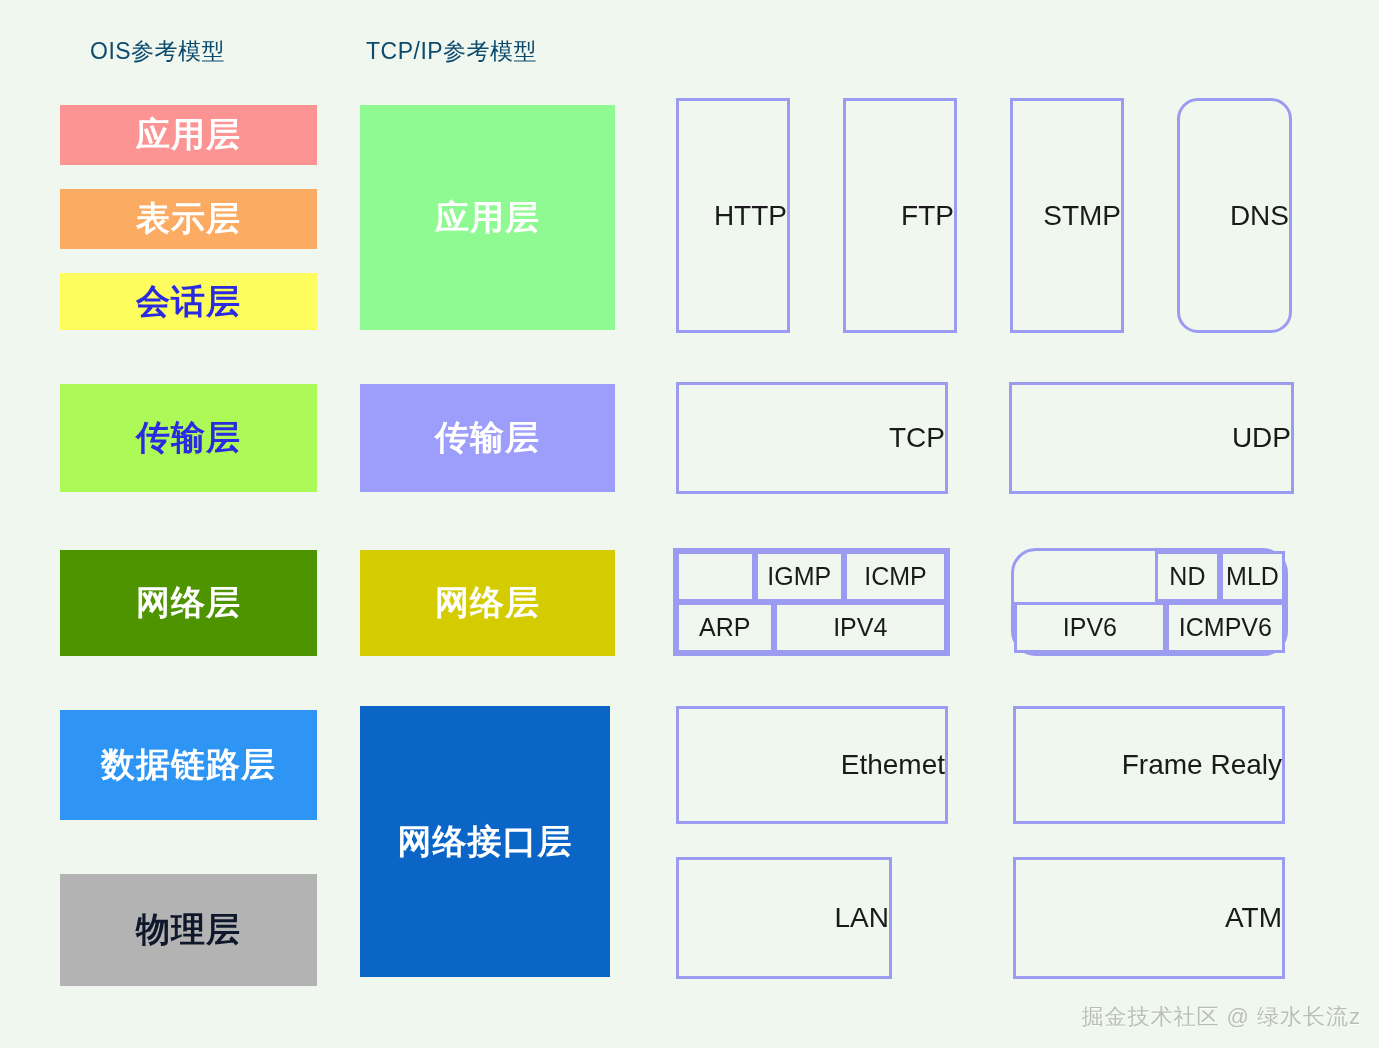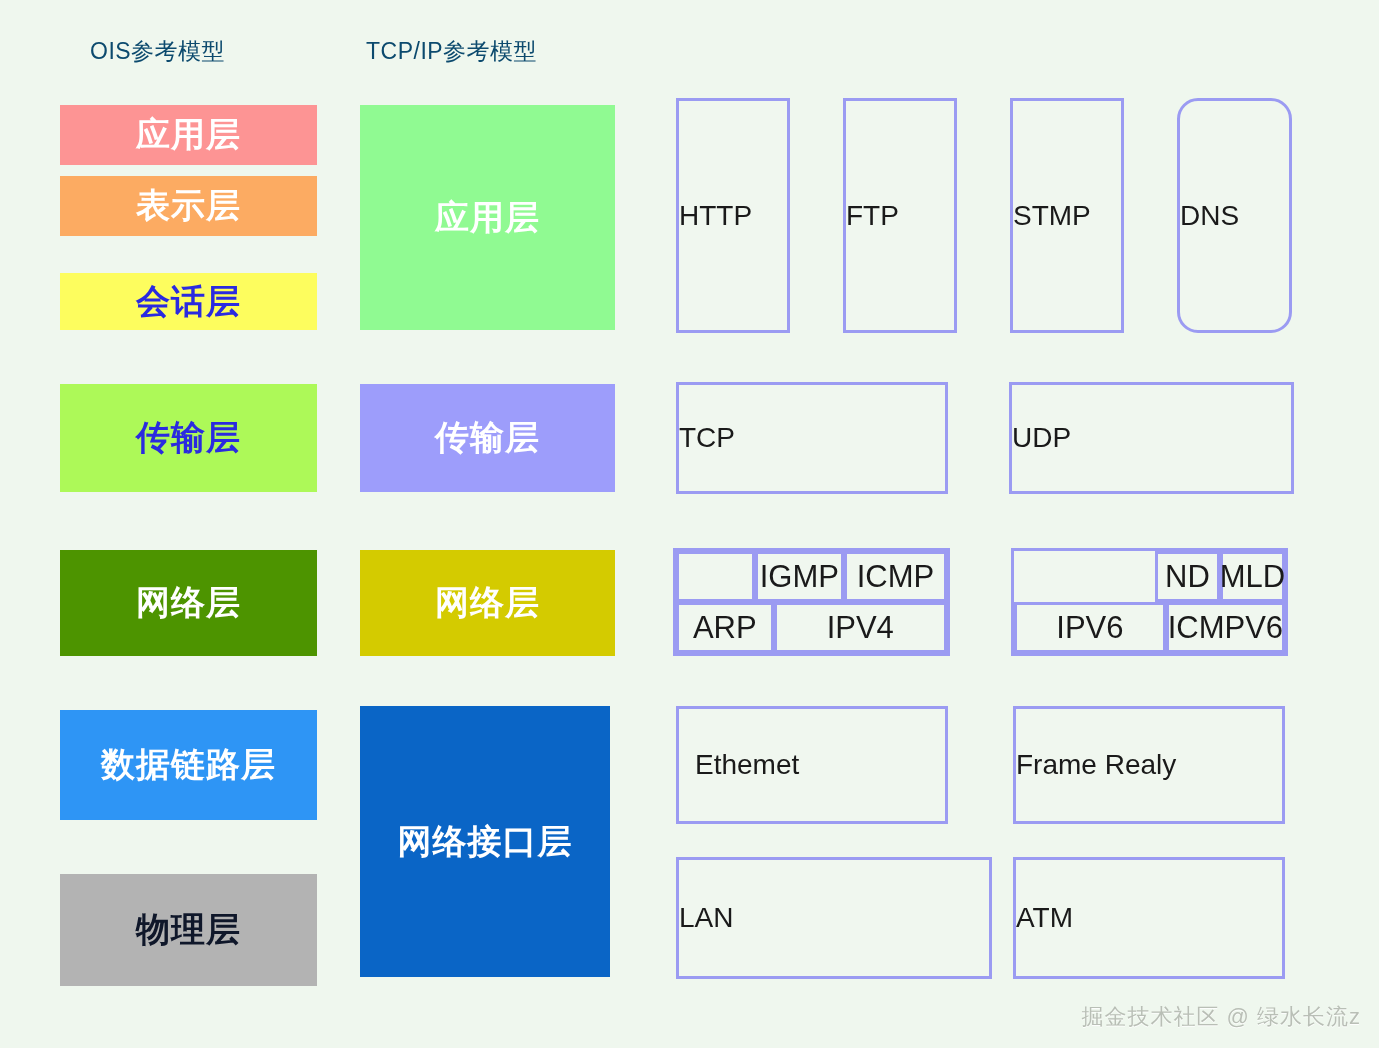--- a/index.html
+++ b/index.html
@@ -47,21 +47,21 @@
   }
 
   
   .proto-box {
     position: absolute;
     box-sizing: border-box;
     border: 3px solid #9b9bf2;
     background: #f0f7ef;
     display: flex;
     align-items: center;
-    justify-content: flex-start;
+    justify-content: flex-end;
     font-size: 28px;
     color: #1a1a1a;
     white-space: nowrap;
   }
 
   
   .proto-group {
     position: absolute;
     box-sizing: border-box;
     border: 3px solid #9b9bf2;
@@ -74,21 +74,21 @@
     flex: 1 1 0;
     min-height: 0;
   }
   .proto-group .cell {
     box-sizing: border-box;
     border: 3px solid #9b9bf2;
     background: #f0f7ef;
     display: flex;
     align-items: center;
     justify-content: center;
-    font-size: 31px;
+    font-size: 25px;
     color: #1a1a1a;
     white-space: nowrap;
     min-width: 0;
   }
   .proto-group .cell.blank {
     border-color: transparent;
     background: transparent;
   }
   .proto-group .cell.ghost {
     
@@ -111,21 +111,21 @@
 
 <div id="canvas">
 
   <div id="title-osi" class="col-title">OIS参考模型</div>
   <div id="title-tcp" class="col-title">TCP/IP参考模型</div>
 
   <div class="layer-box" style="left: 60px; top: 105px; width: 257px; height: 60px; background: rgb(253, 148, 148); color: rgb(255, 255, 255);">
     <span>应用层</span>
   </div>
 
-  <div class="layer-box" style="left: 60px; top: 176px; width: 257px; height: 60px; background: rgb(252, 171, 98); color: rgb(255, 255, 255);">
+  <div class="layer-box" style="left: 60px; top: 189px; width: 257px; height: 60px; background: rgb(252, 171, 98); color: rgb(255, 255, 255);">
     <span>表示层</span>
   </div>
 
   <div class="layer-box" style="left: 60px; top: 273px; width: 257px; height: 57px; background: rgb(253, 253, 94); color: rgb(42, 42, 224);">
     <span>会话层</span>
   </div>
 
   <div class="layer-box" style="left: 60px; top: 384px; width: 257px; height: 108px; background: rgb(173, 249, 88); color: rgb(42, 42, 224);">
     <span>传输层</span>
   </div>
@@ -183,39 +183,39 @@
       <div class="cell ghost" style="flex: 0 0 29%; border-color: rgb(155, 155, 242); background-color: rgb(240, 247, 239);"></div>
       <div class="cell" style="flex: 0 0 33%; border-color: rgb(155, 155, 242); background-color: rgb(240, 247, 239);">IGMP</div>
       <div class="cell" style="flex: 1 1 auto; border-color: rgb(155, 155, 242); background-color: rgb(240, 247, 239);">ICMP</div>
     </div>
     <div class="grp-row">
       <div class="cell" style="flex: 0 0 36%; border-color: rgb(155, 155, 242); background-color: rgb(240, 247, 239);">ARP</div>
       <div class="cell" style="flex: 1 1 auto; border-color: rgb(155, 155, 242); background-color: rgb(240, 247, 239);">IPV4</div>
     </div>
   </div>
 
-  <div class="proto-group" style="left: 1011px; top: 548px; width: 277px; height: 108px; border-color: rgb(155, 155, 242); background-color: rgb(240, 247, 239);">
+  <div class="proto-group" style="left: 1011px; top: 548px; width: 277px; height: 108px; border-color: rgb(155, 155, 242); background-color: rgb(240, 247, 239); border-radius: 25px;">
     <div class="grp-row">
       <div class="cell blank" style="flex:0 0 52%;"></div>
       <div class="cell" style="flex: 0 0 24%; border-color: rgb(155, 155, 242); background-color: rgb(240, 247, 239);">ND</div>
       <div class="cell" style="flex: 1 1 auto; border-color: rgb(155, 155, 242); background-color: rgb(240, 247, 239);">MLD</div>
     </div>
     <div class="grp-row">
       <div class="cell" style="flex: 0 0 56%; border-color: rgb(155, 155, 242); background-color: rgb(240, 247, 239);">IPV6</div>
       <div class="cell" style="flex: 1 1 auto; border-color: rgb(155, 155, 242); background-color: rgb(240, 247, 239);">ICMPV6</div>
     </div>
   </div>
 
   <div class="proto-box" style="left: 676px; top: 706px; width: 272px; height: 118px; border-color: rgb(155, 155, 242); background-color: rgb(240, 247, 239); padding-left: 16px;">
     <span>Ethemet</span>
   </div>
   <div class="proto-box" style="left: 1013px; top: 706px; width: 272px; height: 118px; border-color: rgb(155, 155, 242); background-color: rgb(240, 247, 239);">
     <span>Frame Realy</span>
   </div>
-  <div class="proto-box" style="left: 676px; top: 857px; width: 316px; height: 122px; border-color: rgb(155, 155, 242); background-color: rgb(240, 247, 239);">
+  <div class="proto-box" style="left: 676px; top: 857px; width: 216px; height: 122px; border-color: rgb(155, 155, 242); background-color: rgb(240, 247, 239);">
     <span>LAN</span>
   </div>
   <div class="proto-box" style="left: 1013px; top: 857px; width: 272px; height: 122px; border-color: rgb(155, 155, 242); background-color: rgb(240, 247, 239);">
     <span>ATM</span>
   </div>
 
   <div id="watermark">掘金技术社区 @ 绿水长流z</div>
 
 </div>
 

